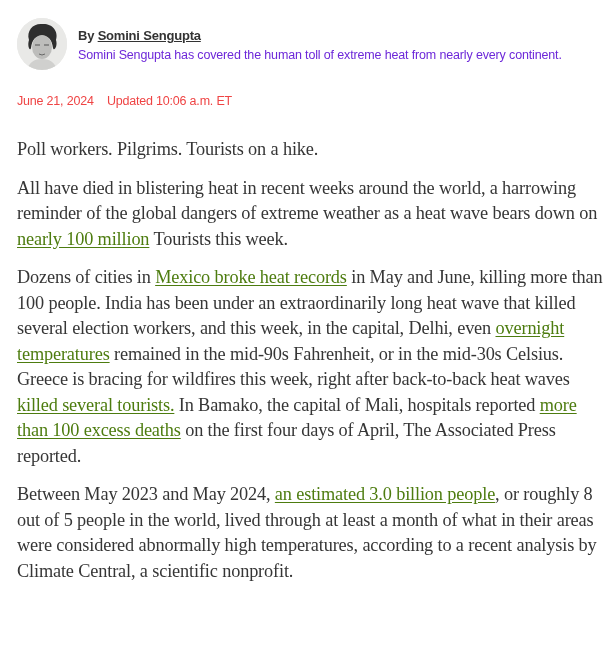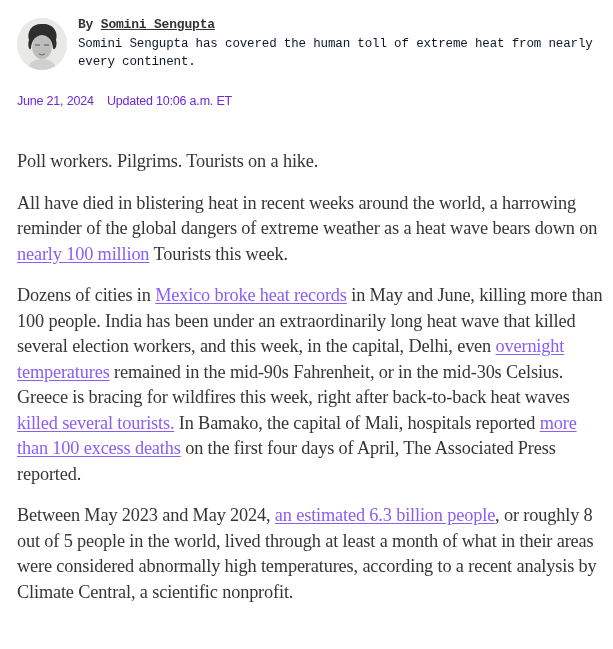--- a/index.html
+++ b/index.html
@@ -1,27 +1,27 @@
 <!DOCTYPE html>
 <html><head>
   <meta charset="utf-8">
   <style>
     html, body { margin:0; padding:0; background:#ffffff; }
     body { width:613px; height:649px; overflow:hidden; position:relative; color:#363636; }
     .byline { position:absolute; left:17px; top:15px; width:590px; }
     .avatar { position:absolute; left:0; top:3px; width:50px; height:52px; border-radius:50%; background:#e8e8e6; overflow:hidden; }
-    .byline-text { position:absolute; left:61px; top:0; width:520px; font-family:Liberation Mono, monospace; }
+    .byline-text { position:absolute; left:61px; top:11px; width:520px; font-family:Liberation Sans, sans-serif; }
     .by-line { font-size:13px; font-weight:bold; color:#333; line-height:20px; letter-spacing:-0.2px; }
     .by-line a { color:#333; text-decoration:underline; }
-    .bio { font-size:12.5px; color:#0f172a; line-height:18px; letter-spacing:-0.15px; }
-    .dateline { position:absolute; left:17px; top:94px; font-family:"Liberation Sans", sans-serif; font-size:12.5px; color:#6d28d9; letter-spacing:-0.2px; }
+    .bio { font-size:12.5px; color:#6d28d9; line-height:18px; letter-spacing:-0.15px; }
+    .dateline { position:absolute; left:17px; top:94px; font-family:"Liberation Sans", sans-serif; font-size:12.5px; color:#ef4444; letter-spacing:-0.2px; }
     .dateline span + span { margin-left:10px; }
     .article { position:absolute; left:17px; top:133px; width:590px; font-family:"Liberation Serif", serif; font-size:18.3px; line-height:25.5px; color:#363636; letter-spacing:-0.15px; }
-    .article p { margin:16px 0 13px 0; }
-    .article a { color:#8b5cf6; text-decoration:underline; text-underline-offset:2px; }
+    .article p { margin:4px 0 13px 0; }
+    .article a { color:#4d7c0f; text-decoration:underline; text-underline-offset:2px; }
   </style>
 </head>
 <body>
 
 <div class="byline">
   <div class="avatar">
     <svg width="50" height="52" viewBox="0 0 50 52">
       <rect width="50" height="52" fill="#e9e9e7"></rect>
       <path d="M12 22 C9 12 17 5 25 6 C34 5 42 12 39 22 C41 28 37 34 36 30 C35 22 32 18 25 18 C18 18 15 22 14 30 C13 34 10 28 12 22 Z" fill="#2e2e2e"></path>
       <ellipse cx="25" cy="29" rx="10" ry="12" fill="#bdbdbb"></ellipse>
@@ -41,14 +41,14 @@
 
 <div class="dateline">
   <span>June 21, 2024</span>
   <span>Updated 10:06 a.m. ET</span>
 </div>
 
 <div class="article">
   <p>Poll workers. Pilgrims. Tourists on a hike.</p>
   <p><span>All have died in blistering heat in recent weeks around the world, a harrowing reminder of the global dangers of extreme weather as a heat wave bears down on </span><a href="#">nearly 100 million</a><span> Tourists this week.</span></p>
   <p><span>Dozens of cities in </span><a href="#">Mexico broke heat records</a><span> in May and June, killing more than 100 people. India has been under an extraordinarily long heat wave that killed several election workers, and this week, in the capital, Delhi, even </span><a href="#">overnight temperatures</a><span> remained in the mid-90s Fahrenheit, or in the mid-30s Celsius. Greece is bracing for wildfires this week, right after back-to-back heat waves </span><a href="#">killed several tourists.</a><span> In Bamako, the capital of Mali, hospitals reported </span><a href="#">more than 100 excess deaths</a><span> on the first four days of April, The Associated Press reported.</span></p>
-  <p><span>Between May 2023 and May 2024, </span><a href="#">an estimated 6.3 billion people</a><span>, or roughly 8 out of 5 people in the world, lived through at least a month of what in their areas were considered abnormally high temperatures, according to a recent analysis by Climate Central, a scientific nonprofit.</span></p>
+  <p><span>Between May 2023 and May 2024, </span><a href="#">an estimated 3.0 billion people</a><span>, or roughly 8 out of 5 people in the world, lived through at least a month of what in their areas were considered abnormally high temperatures, according to a recent analysis by Climate Central, a scientific nonprofit.</span></p>
 </div>
 
 </body></html>

